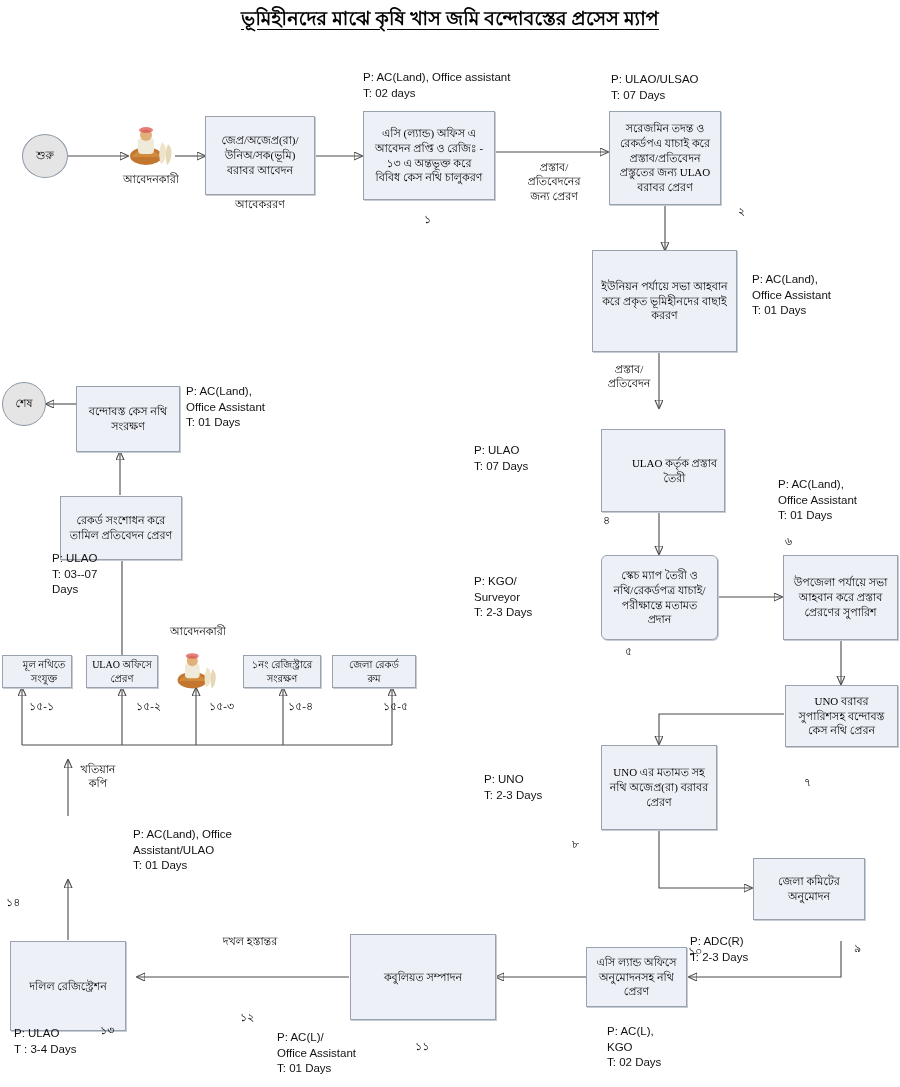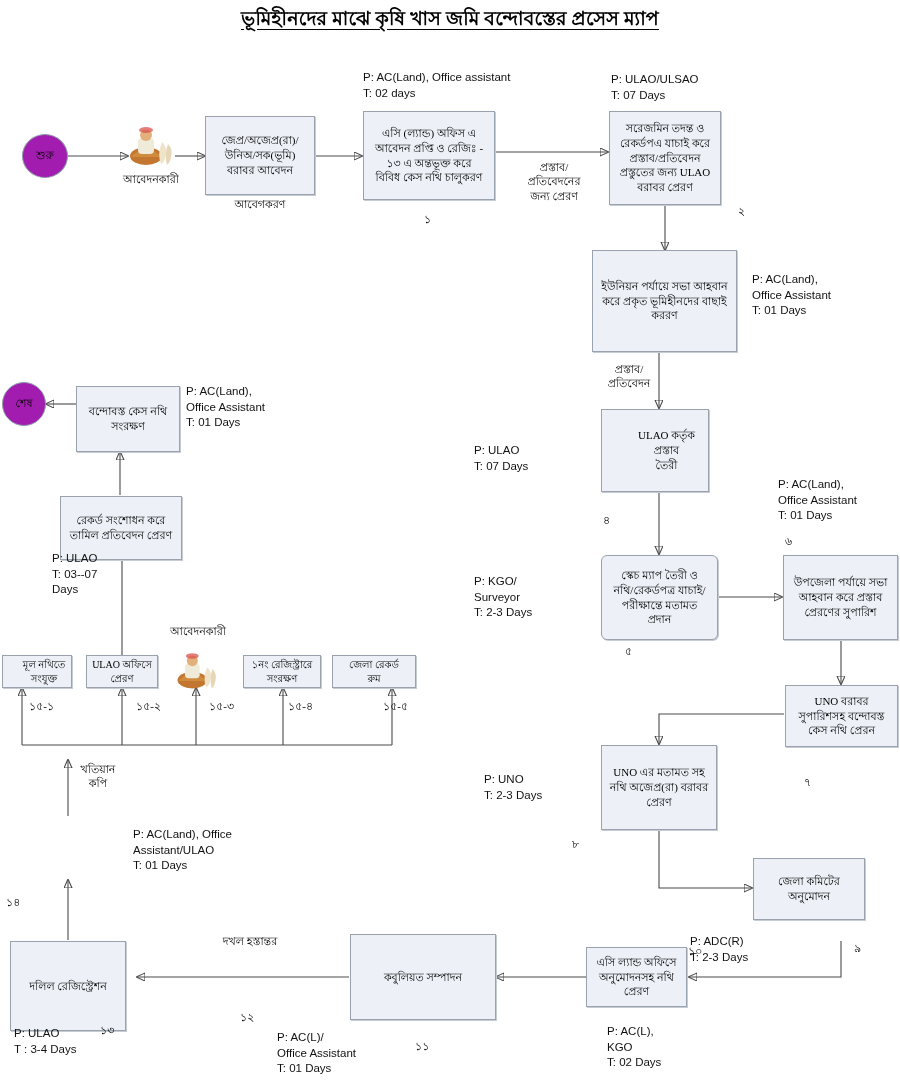--- a/index.html
+++ b/index.html
@@ -28,21 +28,21 @@
     font-size:11px;line-height:1.35;
     padding:2px 4px;
     white-space:pre-line;
   }
   .box.small{font-size:10px;}
 
   
   .circle{
     position:absolute;box-sizing:border-box;
     border:1px solid #8d99a6;border-radius:50%;
-    background:#a21caf;
+    background:#e5e5e5;
     display:flex;align-items:center;justify-content:center;
     font-family:Liberation Serif, serif;font-size:11px;
   }
 
   
   .ann{
     position:absolute;
     font-family:"Liberation Sans",sans-serif;
     font-size:11.5px;line-height:1.35;
     white-space:pre-line;color:#111;
@@ -155,21 +155,21 @@
       <ellipse cx="22" cy="8" rx="7" ry="3" fill="#d9534f" opacity=".75"></ellipse>
       <path d="M38 20 q5 4 4 12 q-1 8 -5 10 q-4 -10 1 -22z" fill="#efe3c9"></path>
       <path d="M44 22 q5 5 3 13 q-1 6 -4 8 q-3 -11 1 -21z" fill="#e6d7b6"></path>
     </svg>
   </div>
   <div class="bn" style="left:148px;top:624px;width:100px;">আবেদনকারী</div>
 
   <div class="box" style="left:205px;top:116px;width:110px;height:79px;">জেপ্র/অজেপ্র(রা)/
 উনিঅ/সক(ভূমি)
 বরাবর আবেদন</div>
-  <div class="bn" style="left:200px;top:197px;width:120px;">আবেগকরণ</div>
+  <div class="bn" style="left:200px;top:197px;width:120px;">আবেকররণ</div>
 
   <div class="box" style="left:363px;top:111px;width:132px;height:89px;">এসি (ল্যান্ড) অফিস এ
 আবেদন প্রপ্তি ও রেজিঃ -
 ১৩ এ অন্তভূক্ত করে
 বিবিধ কেস নথি চালুকরণ</div>
   <div class="ann" style="left:363px;top:70px;">P: AC(Land), Office assistant
 T: 02 days</div>
   <div class="num" style="left:424px;top:211px;">১</div>
 
   <div class="box" style="left:609px;top:111px;width:112px;height:94px;">সরেজমিন তদন্ত ও
@@ -188,21 +188,21 @@
   <div class="box" style="left:592px;top:250px;width:145px;height:102px;">ইউনিয়ন পর্যায়ে সভা আহবান
 করে প্রকৃত ভূমিহীনদের বাছাই
 কররণ</div>
   <div class="ann" style="left:752px;top:272px;">P:  AC(Land),
     Office Assistant
 T:  01 Days</div>
 
   <div class="bn" style="left:596px;top:362px;width:66px;">প্রস্তাব/
 প্রতিবেদন</div>
 
-  <div class="box" style="left:601px;top:409px;width:108px;height:83px;padding-left:27px;">ULAO কর্তৃক প্রস্তাব
+  <div class="box" style="left:601px;top:429px;width:124px;height:83px;padding-left:27px;">ULAO কর্তৃক প্রস্তাব
 তৈরী</div>
   <div class="ann" style="left:474px;top:443px;">P: ULAO
 T: 07 Days</div>
   <div class="num" style="left:603px;top:512px;">৪</div>
 
   <div class="box" style="left:601px;top:555px;width:117px;height:85px;border-radius:6px;">স্কেচ ম্যাপ তৈরী ও
 নথি/রেকর্ডপত্র যাচাই/
 পরীক্ষান্তে মতামত
 প্রদান</div>
   <div class="ann" style="left:474px;top:574px;">P: KGO/

